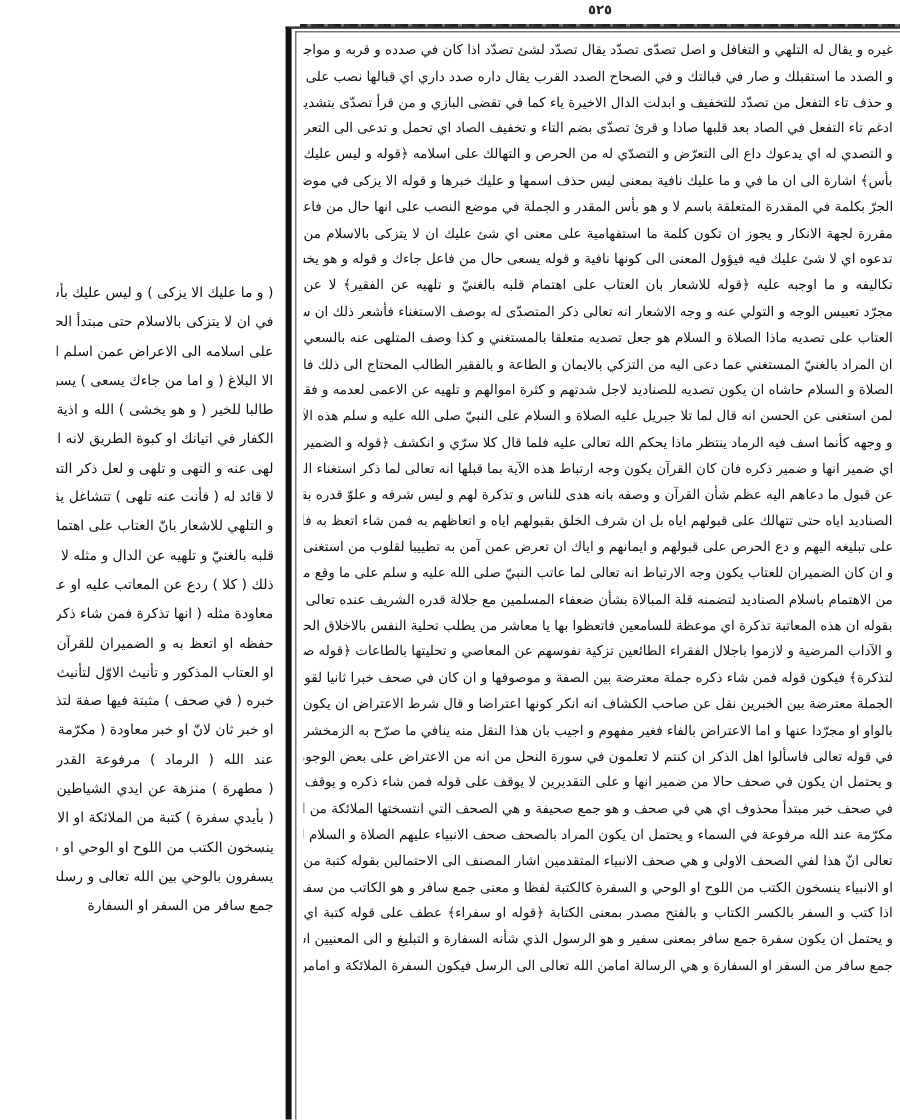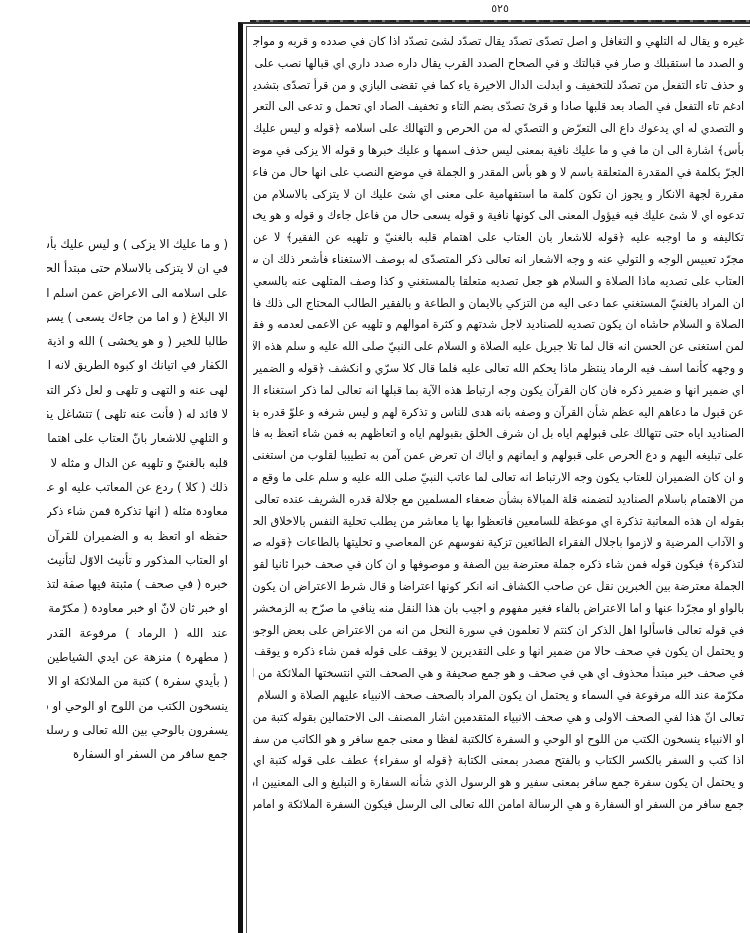--- a/index.html
+++ b/index.html
@@ -1,18 +1,18 @@
 <!DOCTYPE html>
 <html><head>
 <meta charset="utf-8">
 <style>
   html, body { margin: 0; padding: 0; background: #ffffff; }
   body { width: 750px; height: 933px; position: relative; overflow: hidden;
          font-family: "DejaVu Sans", sans-serif; color: #111; }
-  .page-header { position: absolute; left: 250px; top: 0; width: 500px; height: 22px; }
+  .page-header { position: absolute; left: 250px; top: 0; width: 500px; height: 22px; font-weight: bold; }
   .page-number { position: absolute; left: 0; right: 0; top: 2px; text-align: center;
                  font-size: 11px; color: #222; }
   .header-rule { position: absolute; left: 0; right: 0; top: 20px; height: 3px;
                  background: repeating-linear-gradient(90deg,#222 0 6px,#777 6px 9px,#333 9px 14px); }
   .main-block { position: absolute; left: 238px; top: 22px; width: 512px; height: 911px;
                 border-left: 5px solid #111; border-top: 2px solid #333; box-sizing: border-box; }
   .main-inner { position: absolute; left: 3px; top: 2px; right: 0; bottom: 0;
                 border-left: 1px solid #555; border-top: 1px solid #555; }
   .main-text { direction: rtl; text-align: justify; text-align-last: justify;
                font-family: "DejaVu Sans", sans-serif; font-size: 11.2px; line-height: 21.8px;

